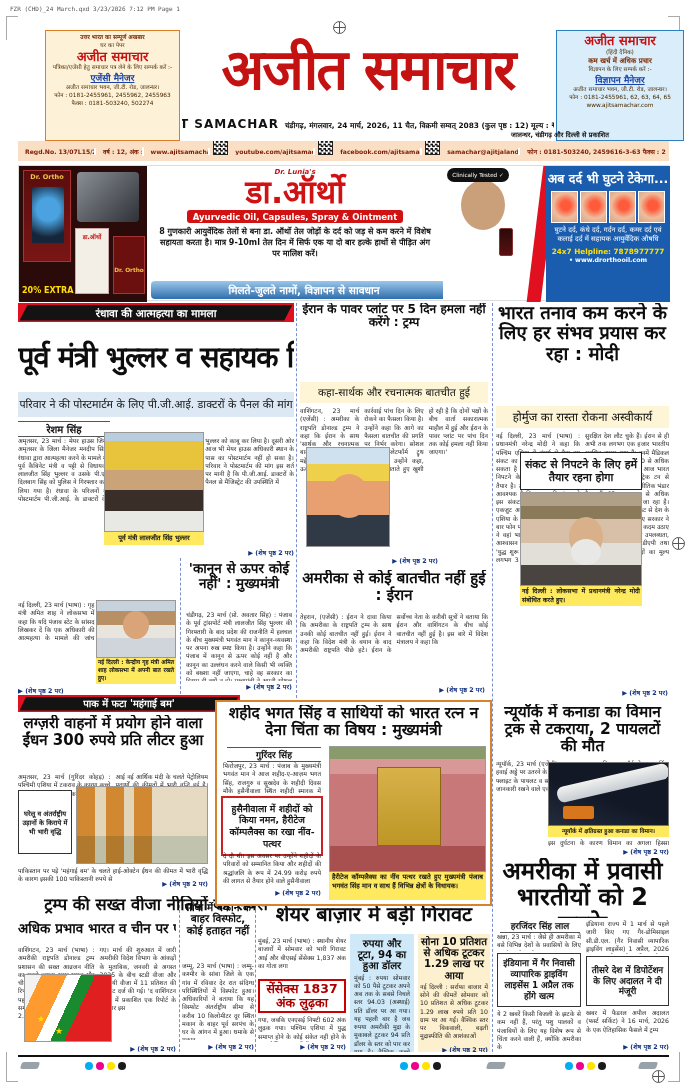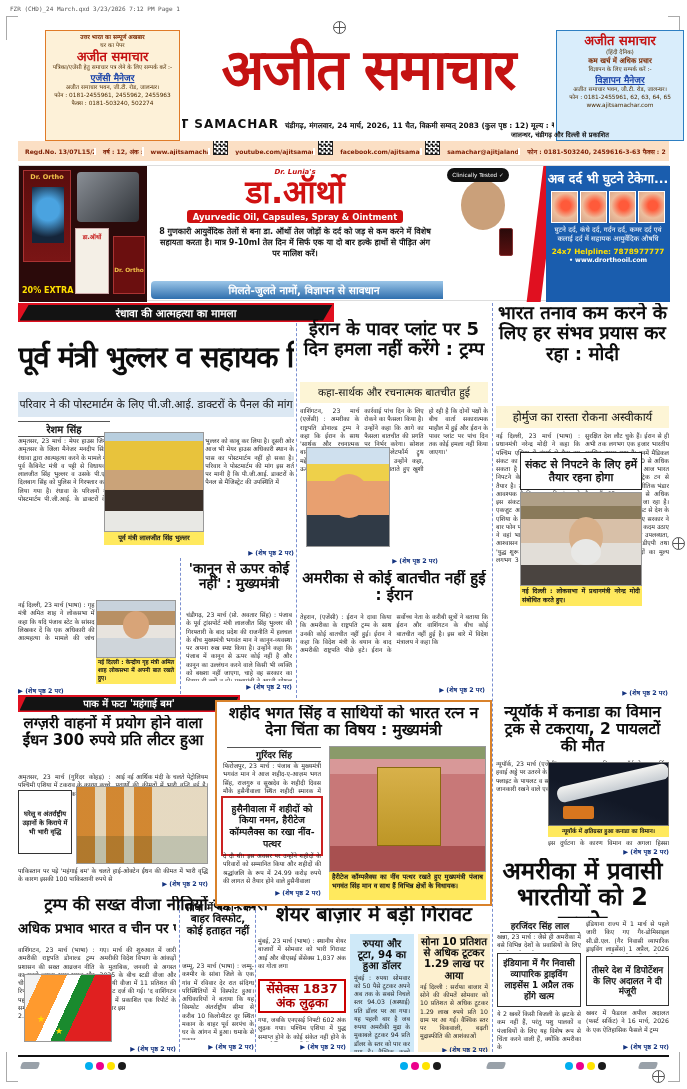--- a/index.html
+++ b/index.html
@@ -159,21 +159,21 @@
       <div style="font-size:6.3px;font-weight:700">• www.drorthooil.com</div>
     </div>
   </div>
 
   <div class="abs sep" style="left:296px;top:303px;height:395px"></div>
   <div class="abs sep" style="left:492px;top:303px;height:749px"></div>
   <div class="abs sep" style="left:180px;top:558px;height:136px"></div>
   <div class="abs sep" style="left:179px;top:900px;height:152px"></div>
   <div class="abs sep" style="left:255px;top:900px;height:152px"></div>
 
-  <div class="abs kickwrap" style="left:18px;top:303px;width:316px;height:19px">
+  <div class="abs kickwrap" style="left:18px;top:303px;width:276px;height:19px">
     <div class="kick" style="font-size:10.5px">
         <span>रंधावा की आत्महत्या का मामला</span>
       </div>
   </div>
   <div class="abs hl" style="left:18px;top:328px;width:276px;height:62px;font-size:29px;white-space:nowrap;letter-spacing:-1px;line-height:2">पूर्व मंत्री भुल्लर व सहायक गिरफ्तार</div>
   <div class="abs subhead" style="left:18px;top:392px;width:276px;height:25px;background:#dce8f3;font-size:10.8px;padding-top:4px">परिवार ने की पोस्टमार्टम के लिए पी.जी.आई. डाक्टरों के पैनल की मांग</div>
   <div class="abs" style="left:18px;top:421px;width:92px;font-size:10px;font-weight:700;text-align:center;color:#111;border-top:1px solid #555;border-bottom:1px solid #555">रेशम सिंह</div>
   <div class="abs body c3" style="left:18px;top:437px;width:276px;height:118px">अमृतसर, 23 मार्च : मेयर हाउस जिम अमृतसर के जिला मैनेजर मनदीप सिंह रंधावा द्वारा आत्महत्या करने के मामले में पूर्व कैबिनेट मंत्री व पट्टी से विधायक लालजीत सिंह भुल्लर व उसके पी.ए. दिलबाग सिंह को पुलिस ने गिरफ्तार कर लिया गया है। रंधावा के परिजनों ने पोस्टमार्टम पी.जी.आई. के डाक्टरों के पैनल से करवाने की मांग की है। पुलिस द्वारा उन्हें गिरफ्तार किया गया है। उन्होंने कहा कि पूर्व मंत्री भुल्लर को कल अमृतसर की अदालत में पेश किया जाएगा। इससे पहले पुलिस गिरफ्तारी से आरोपियों की करतूतों और सी.सी.टी.वी. के पास जांच की दिशा स्पष्ट होने के उपरांत तीसरे दिन पुलिस ने भुल्लर को काबू कर लिया है। दूसरी ओर आज भी मेयर हाउस अधिकारी स्थान के पास का पोस्टमार्टम नहीं हो सका है। परिवार ने पोस्टमार्टम की मांग इस शर्त पर मानी है कि पी.जी.आई. डाक्टरों के पैनल से मैजिस्ट्रेट की उपस्थिति में</div>
   <div class="abs ph ph-bhullar" style="left:104px;top:432px;width:100px;height:100px;border:1px solid #999"></div>
   <div class="abs capy" style="left:104px;top:532px;width:100px;height:13px;font-size:6.6px;line-height:13px">पूर्व मंत्री लालजीत सिंह भुल्लर</div>
@@ -225,21 +225,21 @@
     <div class="hl" style="font-size:10.2px">रुपया और टूटा, 94 का हुआ डॉलर</div>
     <div class="body" style="height:78px;margin-top:2px">मुंबई : रुपया सोमवार को 50 पैसे टूटकर अपने अब तक के सबसे निचले स्तर 94.03 (अस्थाई) प्रति डॉलर पर आ गया। यह पहली बार है जब रुपया अमरीकी मुद्रा के मुकाबले टूटकर 94 प्रति डॉलर के स्तर को पार कर गया है। वैश्विक कच्चे तेल की कीमतों में तेज</div>
     <div class="more">▶ (शेष पृष्ठ 2 पर)</div>
   </div>
   <div class="abs" style="left:418px;top:934px;width:72px;height:118px;background:#fdf0cf;padding:2px;overflow:hidden">
     <div class="hl" style="font-size:10.2px">सोना 10 प्रतिशत से अधिक टूटकर 1.29 लाख पर आया</div>
     <div class="body" style="height:62px;margin-top:2px">नई दिल्ली : सर्राफा बाजार में सोने की कीमतें सोमवार को 10 प्रतिशत से अधिक टूटकर 1.29 लाख रुपये प्रति 10 ग्राम पर आ गईं। वैश्विक स्तर पर बिकवाली, बढ़ती मुद्रास्फीति की आशंकाओं</div>
     <div class="more">▶ (शेष पृष्ठ 2 पर)</div>
   </div>
 
-  <div class="abs hl" style="left:300px;top:319px;width:188px;height:76px;font-size:18px">ईरान के पावर प्लांट पर 5 दिन हमला नहीं करेंगे : ट्रम्प</div>
+  <div class="abs hl" style="left:300px;top:303px;width:188px;height:76px;font-size:12px">ईरान के पावर प्लांट पर 5 दिन हमला नहीं करेंगे : ट्रम्प</div>
   <div class="abs subhead" style="left:300px;top:382px;width:188px;height:21px;background:#fdf5d6;font-size:10.6px;padding-top:3px">कहा-सार्थक और रचनात्मक बातचीत हुई</div>
   <div class="abs body c3" style="left:300px;top:407px;width:188px;height:148px">वाशिंगटन, 23 मार्च (एजेंसी) : अमरीका के राष्ट्रपति डोनाल्ड ट्रम्प ने कहा कि ईरान के साथ 'सार्थक और रचनात्मक बातचीत' हुई है, जिसके मद्देनज़र उन्होंने ईरानी ऊर्जा ढांचे पर सैन्य कार्रवाई पांच दिन के लिए रोकने का फैसला किया है। उन्होंने कहा कि आगे का फैसला बातचीत की प्रगति पर निर्भर करेगा। सोशल मीडिया प्लेटफॉर्म ट्रुथ सोशल पर उन्होंने कहा, 'मुझे यह बताते हुए खुशी हो रही है कि दोनों पक्षों के बीच वार्ता सकारात्मक माहौल में हुई और ईरान के पावर प्लांट पर पांच दिन तक कोई हमला नहीं किया जाएगा।'</div>
   <div class="abs ph ph-trump" style="left:306px;top:447px;width:84px;height:100px;border:1px solid #999">
     <div class="face" style="left:22px;top:26px;width:40px;height:44px;background:#e8a070"></div>
   </div>
   <div class="abs more" style="left:338px;top:556px;width:100px">▶ (शेष पृष्ठ 2 पर)</div>
 
   <div class="abs hl" style="left:300px;top:570px;width:188px;height:40px;font-size:15px">अमरीका से कोई बातचीत नहीं हुई : ईरान</div>
   <div class="abs body c2" style="left:300px;top:613px;width:188px;height:72px">तेहरान, (एजेंसी) : ईरान ने दावा किया कि अमरीका के राष्ट्रपति ट्रम्प के साथ उनकी कोई बातचीत नहीं हुई। ईरान ने कहा कि विदेश मंत्री के बयान के बाद अमरीकी राष्ट्रपति पीछे हटे। ईरान के सर्वोच्च नेता के करीबी सूत्रों ने बताया कि ईरान और वाशिंगटन के बीच कोई बातचीत नहीं हुई है। इस बारे में विदेश मंत्रालय ने कहा कि</div>
   <div class="abs more" style="left:380px;top:685px;width:105px">▶ (शेष पृष्ठ 2 पर)</div>

